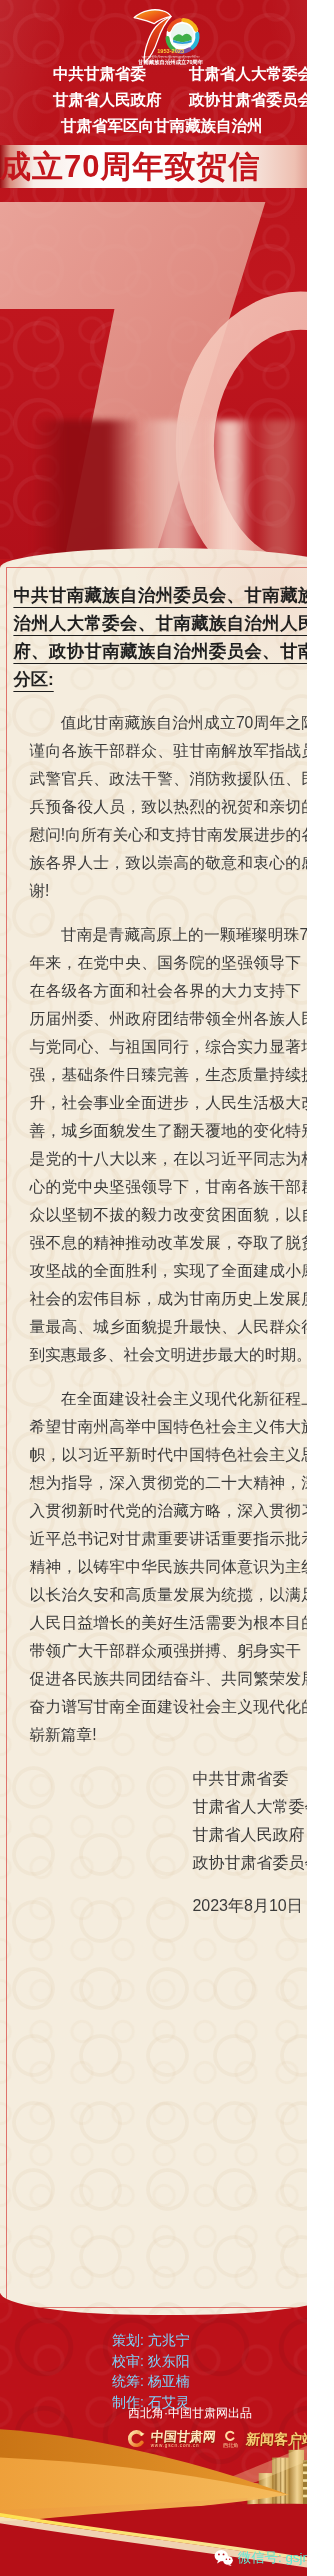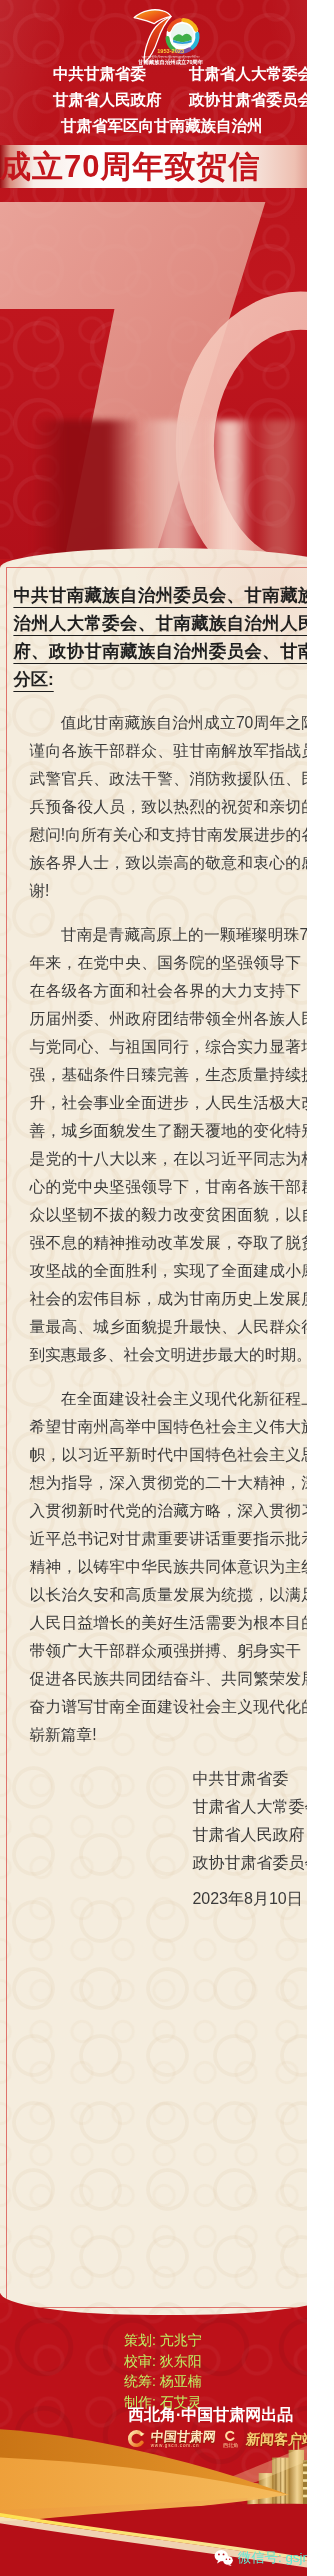--- a/index.html
+++ b/index.html
@@ -51,31 +51,31 @@
     background:radial-gradient(ellipse 216px 134px at 85% 2%, rgba(228,140,128,.16), transparent 70%);}
   .letter-frame{position:absolute;left:6.2px;right:4.6px;top:18.5px;bottom:6.7px;
     border:1px solid rgba(216,74,69,.75);pointer-events:none;}
   .letter-text{position:absolute;left:13.4px;right:2px;top:33px;color:#3a3a3a;}
   .salutation{margin:0;font-size:17.3px;line-height:28px;font-weight:700;color:#1e1e1e;
     text-align:justify;text-justify:inter-character;
     text-decoration:underline;text-decoration-thickness:1.3px;text-underline-offset:5.7px;}
   .bp{margin:16px;font-size:15.7px;line-height:28px;font-weight:400;text-align:justify;
     text-justify:inter-character;text-indent:2em;}
   .sig-block{margin:13.4px 0 0 179px;font-size:16px;line-height:28px;color:#3a3a3a;}
-  .sig-block .date{margin-top:8px;}
+  .sig-block .date{margin-top:15px;}
 
   
   .footer{position:absolute;top:2303px;left:0;width:335px;height:273px;background:#bc1119;z-index:1;}
   .footer .swirl-pattern{background-image:
       radial-gradient(circle, transparent 38%, rgba(0,0,0,.06) 40%, rgba(0,0,0,.06) 46%, transparent 48%),
       radial-gradient(circle, transparent 30%, rgba(255,255,255,.04) 34%, rgba(255,255,255,.04) 40%, transparent 44%);
     background-size:88px 88px,52px 52px;}
   .footer-art{position:absolute;inset:0;}
-  .credits{position:absolute;left:124px;top:27px;color:#bef264;font-size:14px;line-height:20.6px;font-weight:400;z-index:5;}
-  .producer{position:absolute;left:128px;top:102px;color:#fff;font-size:16px;font-weight:700;z-index:5;}
+  .credits{position:absolute;left:112px;top:27px;color:#7dd3fc;font-size:14px;line-height:20.6px;font-weight:400;z-index:5;}
+  .producer{position:absolute;left:128px;top:102px;color:#fff;font-size:12px;font-weight:400;z-index:5;}
   .logos-row{position:absolute;left:126px;top:122px;height:29px;display:flex;align-items:center;gap:4.1px;z-index:5;}
   .brand-col{display:flex;flex-direction:column;line-height:1;}
   .brand-name{font-size:13px;font-weight:900;color:#ffe9c2;text-shadow:0 0.5px 1px #7a2a00;transform:skewX(-5deg);}
   .brand-url{font-size:4.6px;color:#ffd9a0;letter-spacing:0.8px;margin-top:1px;}
   .mini-col{display:flex;flex-direction:column;align-items:center;line-height:1;margin-left:3.1px;}
   .mini-label{font-size:5.2px;color:#ffd9a0;margin-top:0.5px;}
   .client-name{font-size:14px;font-weight:900;color:#f7cd74;text-shadow:0 1px 1px #7a2a00;margin-left:3.1px;transform:skewX(-4deg);}
   .wechat{position:absolute;right:7.2px;top:246px;display:flex;align-items:center;gap:4.1px;z-index:6;
     color:#5eead4;font-size:13.4px;font-weight:400;}
 </style>

